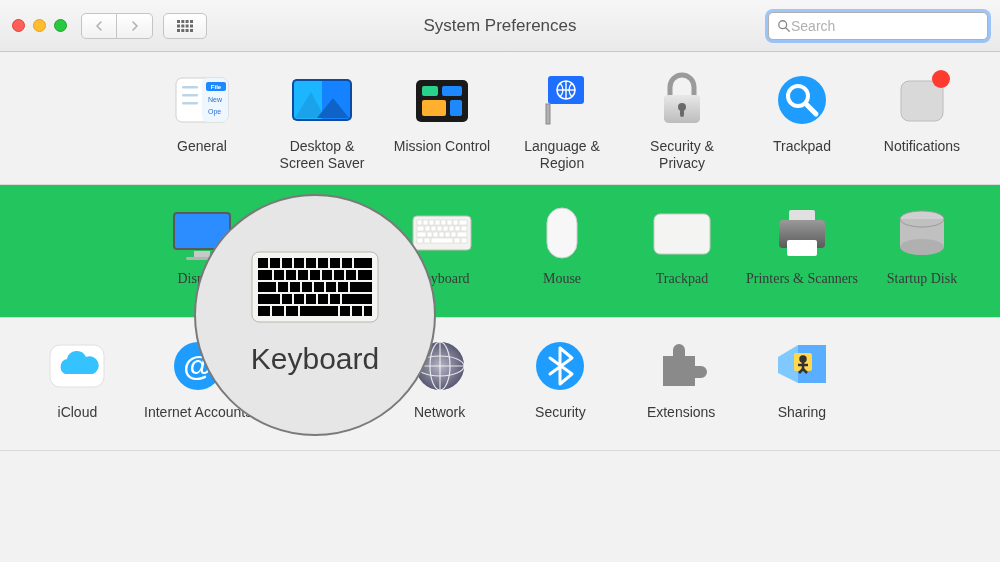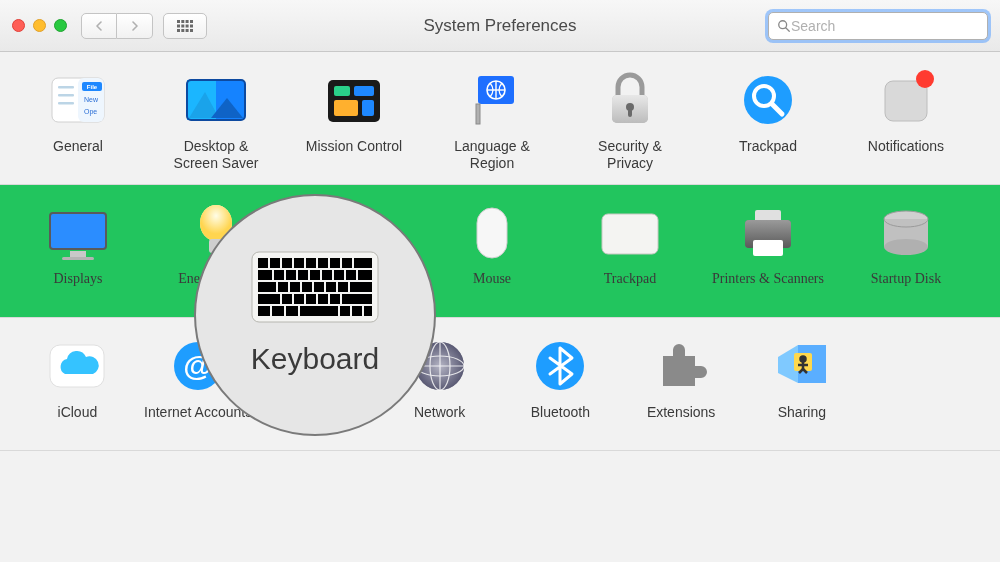--- a/index.html
+++ b/index.html
@@ -66,22 +66,22 @@
     border: none; outline: none; flex: 1; font-size: 14px;
     background: transparent; color: #333;
   }
   .search input::placeholder { color: #b0b0b0; }
 
   .rows { }
   .row {
     padding: 14px 22px 12px;
     border-bottom: 1px solid #d9d9d9;
     display: flex;
-    gap: 26px;
-    justify-content: flex-start;
+    gap: 8px;
+    justify-content: flex-end;
   }
   .row.alt { background: #22c55e; font-family: Liberation Serif, serif; }
   .item {
     width: 112px;
     display: flex; flex-direction: column; align-items: center;
     text-align: center;
     cursor: pointer;
     font-size: 14px;
     line-height: 1.2;
     color: #3a3a3a;
@@ -450,21 +450,21 @@
       <div class="label">Network</div>
     </div>
 
     <div class="item">
       <div class="ico">
         <svg width="56" height="56" viewBox="0 0 56 56">
           <circle cx="28" cy="28" r="24" fill="#1e9dff"></circle>
           <path d="M28 10 L28 46 L40 36 L18 20 M28 10 L40 20 L18 36" fill="none" stroke="#fff" stroke-width="3" stroke-linejoin="round" stroke-linecap="round"></path>
         </svg>
       </div>
-      <div class="label">Bluetooth</div>
+      <div class="label">Security</div>
     </div>
 
     <div class="item">
       <div class="ico">
         <svg width="56" height="56" viewBox="0 0 56 56">
           <path d="M10 18 h10 v-6 a6 6 0 0 1 12 0 v6 h10 v10 h6 a6 6 0 0 1 0 12 h-6 v8 h-32 z" fill="#8a8a8a"></path>
         </svg>
       </div>
       <div class="label">Extensions</div>
     </div>

